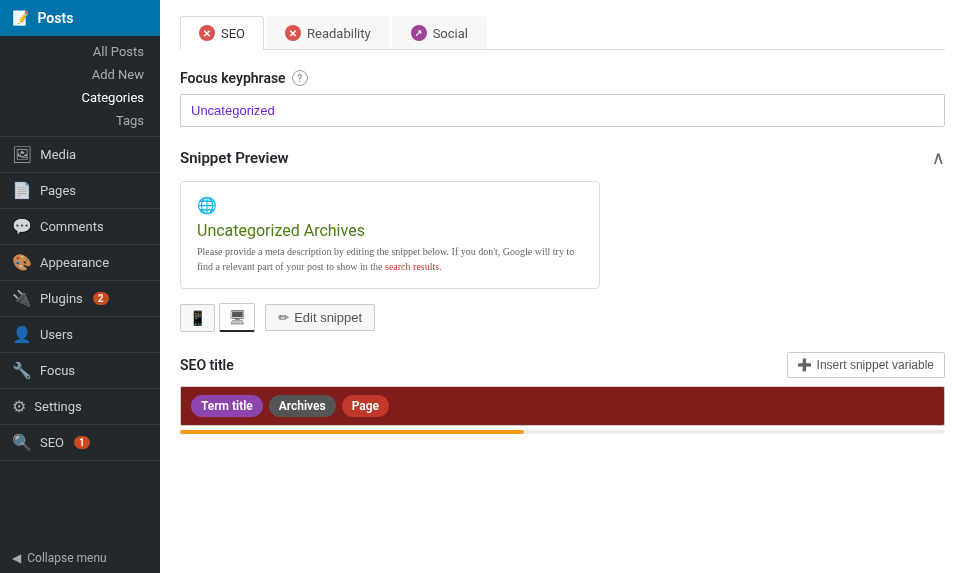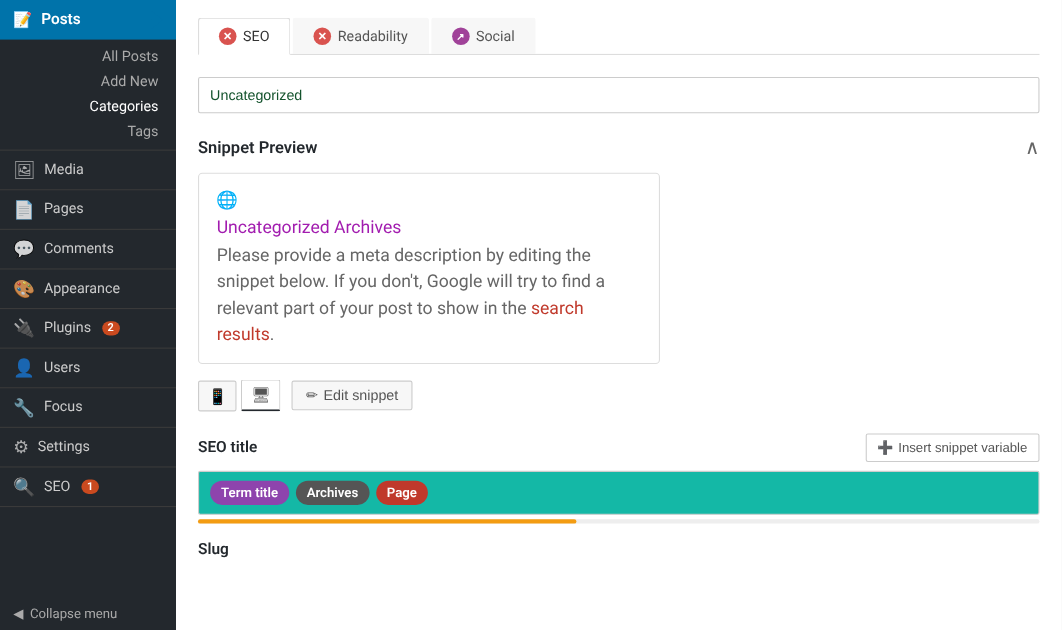--- a/index.html
+++ b/index.html
@@ -148,21 +148,21 @@
       font-size: 10px;
       color: #999;
       cursor: pointer;
     }
     .focus-input {
       width: 100%;
       border: 1px solid #ccc;
       padding: 8px 10px;
       font-size: 13px;
       border-radius: 2px;
-      color: #14532d;
+      color: #6d28d9;
       outline: none;
       margin-bottom: 20px;
     }
 
     
     .snippet-preview-header {
       display: flex;
       align-items: center;
       justify-content: space-between;
       margin-bottom: 12px;
@@ -186,30 +186,31 @@
       padding: 14px 16px;
       margin-bottom: 14px;
       max-width: 420px;
     }
     .snippet-globe {
       font-size: 16px;
       color: #888;
       margin-bottom: 6px;
     }
     .snippet-title {
-      color: #a21caf;
+      color: #4d7c0f;
       font-size: 16px;
       font-weight: 400;
       margin-bottom: 4px;
       cursor: pointer;
     }
     .snippet-desc {
       color: #666;
-      font-size: 16px;
+      font-size: 10px;
       line-height: 1.5;
+      font-family: Liberation Serif, serif;
     }
     .snippet-desc span.highlight {
       color: #c0392b;
     }
 
     .snippet-controls {
       display: flex;
       align-items: center;
       gap: 4px;
       margin-bottom: 20px;
@@ -269,21 +270,21 @@
       gap: 4px;
     }
 
     .seo-title-tags {
       display: flex;
       align-items: flex-end;
       gap: 6px;
       padding: 8px 10px;
       border: 1px solid #ccc;
       border-radius: 2px;
-      background: #14b8a6;
+      background: #7f1d1d;
       min-height: 38px;
     }
     .tag {
       padding: 4px 10px;
       border-radius: 12px;
       font-size: 12px;
       font-weight: 600;
       cursor: pointer;
       color: #fff;
     }
@@ -388,20 +389,24 @@
       <span class="tab-icon" style="background:#d9534f;">✕</span>
       <span>Readability</span>
     </div>
     <div class="tab">
       <span class="tab-icon share" style="font-size:9px;">↗</span>
       <span>Social</span>
     </div>
   </div>
 
   
+  <div class="section-label">
+    <span>Focus keyphrase</span>
+    <span class="help-icon">?</span>
+  </div>
   <input class="focus-input" type="text" value="Uncategorized" style="">
 
   
   <div class="snippet-preview-header">
     <span class="snippet-preview-title">Snippet Preview</span>
     <button class="collapse-btn">∧</button>
   </div>
 
   <div class="snippet-card">
     <div class="snippet-globe">🌐</div>
@@ -434,17 +439,14 @@
       <span class="tag purple">Term title</span>
       <span class="tag dark">Archives</span>
       <span class="tag pink">Page</span>
     </div>
     <div class="progress-bar-container">
       <div class="progress-bar"></div>
     </div>
   </div>
 
   
-  <div class="slug-section">
-    <span class="slug-label">Slug</span>
-  </div>
 
 </div>
 
 </body></html>

